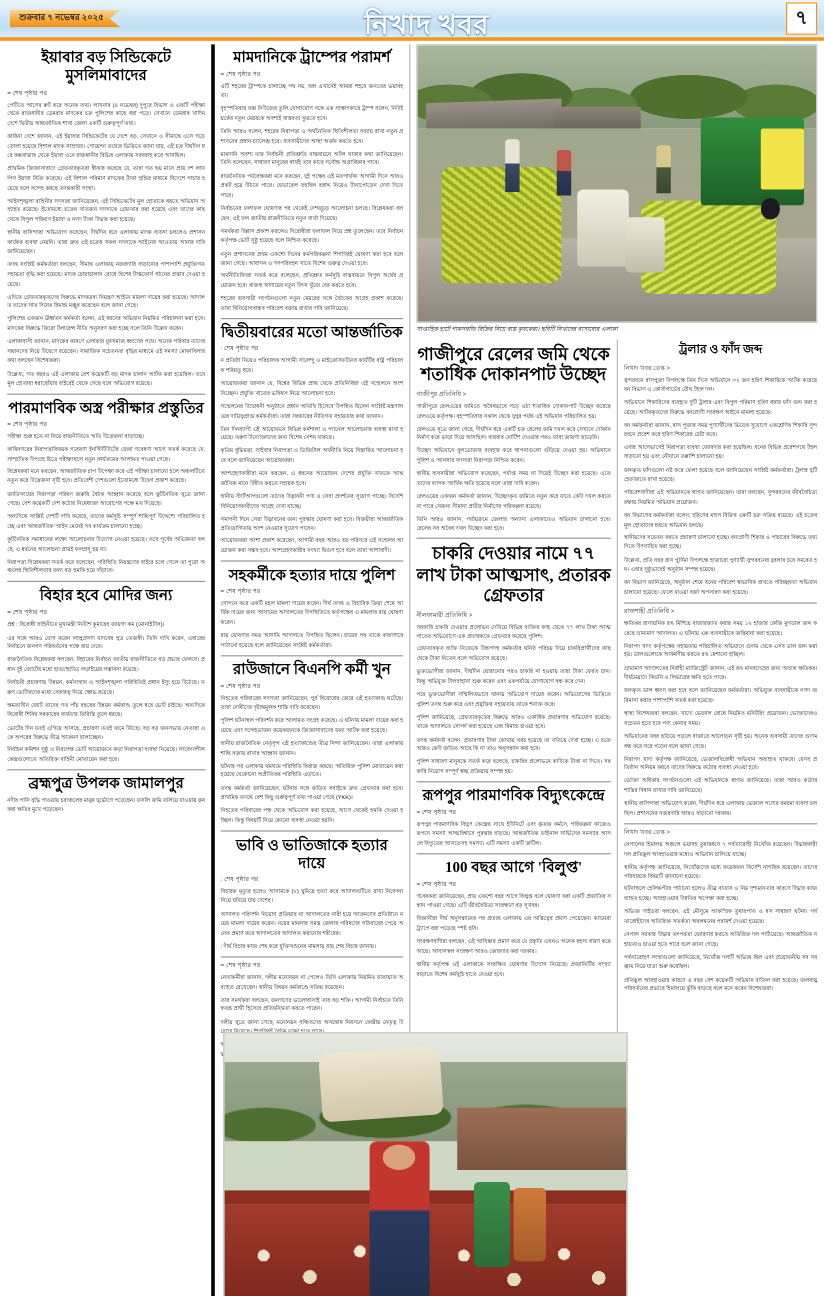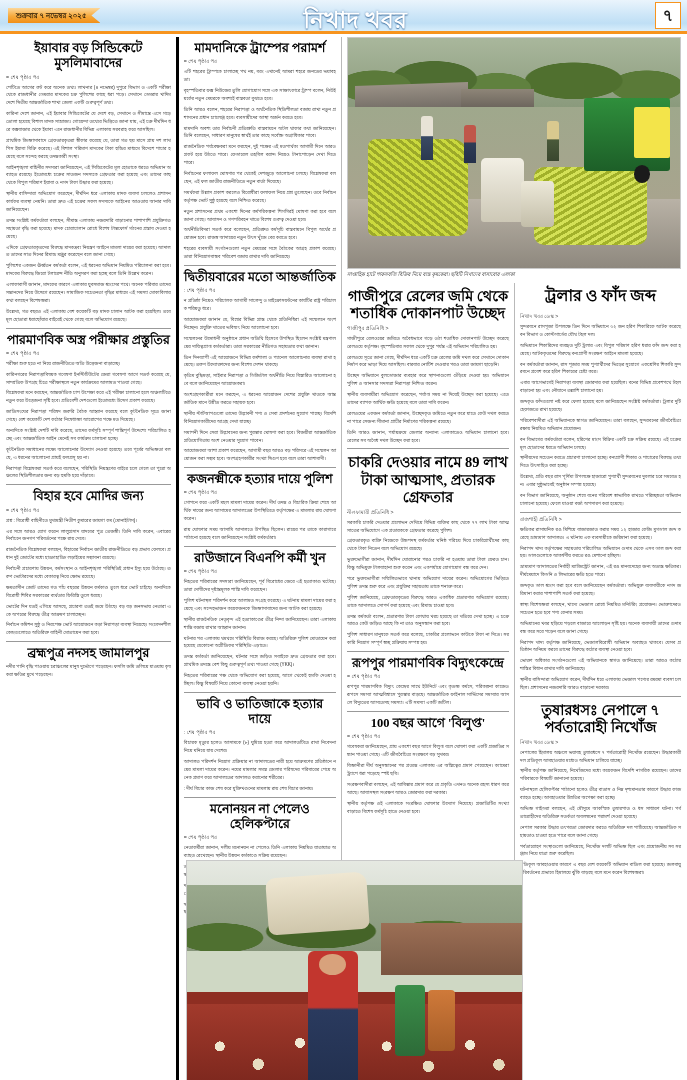--- a/index.html
+++ b/index.html
@@ -82,21 +82,21 @@
   }
   .hl-lg{
     font-size:14.5px;
     font-weight:bold;
     text-align:center;
     line-height:1.2;
     color:#000;
     margin:5px 0 2px 0;
   }
   .sub-hl{
-    font-size:16px;
+    font-size:10px;
     font-weight:bold;
     text-align:center;
     color:#000;
     margin:0 0 3px 0;
   }
   .byline{
     font-size:5.2px;
     color:#333;
     margin:1px 0 2px 0;
     font-family:"Liberation Sans",sans-serif;
@@ -232,21 +232,21 @@
         <p class="body-txt">প্রশ্ন : বিরোধী বাহিনীতে মুখ্যমন্ত্রী নিতীশ কুমারের জায়গা কম (মোনাইটাস)।</p>
         <p class="body-txt">এর সঙ্গে আরও যোগ করেন লালুপ্রসাদ যাদবের পুত্র তেজস্বী। তিনি দাবি করেন, এবারের নির্বাচনে জনগণ পরিবর্তনের পক্ষে রায় দেবে।</p>
         <p class="body-txt">রাজনৈতিক বিশ্লেষকরা বলছেন, বিহারের নির্বাচন জাতীয় রাজনীতিতে বড় প্রভাব ফেলবে। প্রধান দুই জোটের মধ্যে হাড্ডাহাড্ডি লড়াইয়ের সম্ভাবনা রয়েছে।</p>
         <p class="body-txt">নির্বাচনী প্রচারণায় উন্নয়ন, কর্মসংস্থান ও আইনশৃঙ্খলা পরিস্থিতিই প্রধান ইস্যু হয়ে উঠেছে। তরুণ ভোটারদের মধ্যে বেকারত্ব নিয়ে ক্ষোভ রয়েছে।</p>
         <p class="body-txt">ক্ষমতাসীন জোট তাদের গত পাঁচ বছরের উন্নয়ন কর্মকাণ্ড তুলে ধরে ভোট চাইছে। অন্যদিকে বিরোধী শিবির সরকারের ব্যর্থতার ফিরিস্তি তুলে ধরছে।</p>
         <p class="body-txt">ভোটের দিন যতই এগিয়ে আসছে, প্রচারণা ততই জমে উঠছে। বড় বড় জনসভায় নেতারা একে অপরের বিরুদ্ধে তীব্র আক্রমণ চালাচ্ছেন।</p>
         <p class="body-txt">নির্বাচন কমিশন সুষ্ঠু ও নিরপেক্ষ ভোট আয়োজনে কড়া নিরাপত্তা ব্যবস্থা নিয়েছে। সংবেদনশীল কেন্দ্রগুলোতে অতিরিক্ত বাহিনী মোতায়েন করা হবে।</p>
       </div>
       <hr class="rule">
       <div>
-        <div class="hl">ব্রহ্মপুত্র নদসহ জামালপুর</div>
+        <div class="hl">ব্রহ্মপুত্র উপলক জামালপুর</div>
         <p class="body-txt">নদীর পানি বৃদ্ধি পাওয়ায় চরাঞ্চলের মানুষ দুর্ভোগে পড়েছেন। ফসলি জমি তলিয়ে যাওয়ায় কৃষকরা ক্ষতির মুখে পড়েছেন।</p>
       </div>
     </div>
 
     <div class="col col2">
       <div>
         <div class="hl">মামদানিকে ট্রাম্পের পরামর্শ</div>
         <div class="byline">= শেষ পৃষ্ঠার পর</div>
         <p class="body-txt">এটি শহরের ট্রাম্পকে চালাচ্ছে পথ নয়, বরং এখানেই আমরা শহরে জনতের ভয়াবহতা।</p>
         <p class="body-txt">বৃহস্পতিবার ফক্স নিউজের তুলি যোগাযোগ সঙ্গে এক সাক্ষাৎকারে ট্রাম্প বলেন, নিউইয়র্কের নতুন মেয়রকে অবশ্যই বাস্তবতা বুঝতে হবে।</p>
@@ -268,21 +268,21 @@
         <p class="body-txt">সম্মেলনের উদ্বোধনী অনুষ্ঠানে প্রধান অতিথি হিসেবে উপস্থিত ছিলেন সংশ্লিষ্ট মন্ত্রণালয়ের দায়িত্বপ্রাপ্ত কর্মকর্তারা। তারা সরকারের নীতিগত সহায়তার কথা জানান।</p>
         <p class="body-txt">তিন দিনব্যাপী এই আয়োজনে বিভিন্ন কর্মশালা ও প্যানেল আলোচনার ব্যবস্থা রাখা হয়েছে। তরুণ উদ্যোক্তাদের জন্য বিশেষ সেশন থাকছে।</p>
         <p class="body-txt">কৃত্রিম বুদ্ধিমত্তা, সাইবার নিরাপত্তা ও ডিজিটাল অর্থনীতি নিয়ে বিস্তারিত আলোচনা হবে বলে জানিয়েছেন আয়োজকরা।</p>
         <p class="body-txt">অংশগ্রহণকারীরা মনে করছেন, এ ধরনের আয়োজন দেশের প্রযুক্তি খাতকে আন্তর্জাতিক মানে উন্নীত করতে সহায়ক হবে।</p>
         <p class="body-txt">স্থানীয় স্টার্টআপগুলো তাদের উদ্ভাবনী পণ্য ও সেবা প্রদর্শনের সুযোগ পাচ্ছে। বিদেশি বিনিয়োগকারীদের আগ্রহ দেখা যাচ্ছে।</p>
         <p class="body-txt">সমাপনী দিনে সেরা উদ্ভাবনের জন্য পুরস্কার ঘোষণা করা হবে। বিজয়ীরা আন্তর্জাতিক প্রতিযোগিতায় অংশ নেওয়ার সুযোগ পাবেন।</p>
         <p class="body-txt">আয়োজকরা আশা প্রকাশ করেছেন, আগামী বছর আরও বড় পরিসরে এই সম্মেলন আয়োজন করা সম্ভব হবে। অংশগ্রহণকারীর সংখ্যা দ্বিগুণ হবে বলে তারা আশাবাদী।</p>
       </div>
       <hr class="rule">
       <div>
-        <div class="hl">কজনক্মীকে হত্যার দায়ে পুলিশ</div>
+        <div class="hl">সহকর্মীকে হত্যার দায়ে পুলিশ</div>
         <div class="byline">= শেষ পৃষ্ঠার পর</div>
         <p class="body-txt">গোপনে করে একটি মহল মামলা দায়ের করেন। দীর্ঘ তদন্ত ও বিচারিক ক্রিয়া শেষে আর্থিক দায়ের জন্য আসামের আদালতের উপস্থিতিতে কর্তৃপক্ষের এ মামলার রায় ঘোষণা করেন।</p>
         <p class="body-txt">রায় ঘোষণার সময় আসামি আদালতে উপস্থিত ছিলেন। রায়ের পর তাকে কারাগারে পাঠানো হয়েছে বলে জানিয়েছেন সংশ্লিষ্ট কর্মকর্তারা।</p>
       </div>
       <hr class="rule">
       <div>
         <div class="hl">রাউজানে বিএনপি কর্মী খুন</div>
         <div class="byline">= শেষ পৃষ্ঠার পর</div>
         <p class="body-txt">নিহতের পরিবারের সদস্যরা জানিয়েছেন, পূর্ব বিরোধের জেরে এই হত্যাকাণ্ড ঘটেছে। তারা দোষীদের দৃষ্টান্তমূলক শাস্তি দাবি করেছেন।</p>
         <p class="body-txt">পুলিশ ঘটনাস্থল পরিদর্শন করে আলামত সংগ্রহ করেছে। এ ঘটনায় মামলা দায়ের করা হয়েছে এবং সন্দেহভাজন কয়েকজনকে জিজ্ঞাসাবাদের জন্য আটক করা হয়েছে।</p>
@@ -294,21 +294,20 @@
       <hr class="rule">
       <div>
         <div class="hl">ভাবি ও ভাতিজাকে হত্যার দায়ে</div>
         <div class="byline">: শেষ পৃষ্ঠার পর</div>
         <p class="body-txt">বিচারক মৃত্যুর হলেও আসামকে (৮) ঘুমিয়ে হত্যা করে আদালতটিতে রাখা নিবেদনা নিয়ে ঘনিয়ে যায় দেশের।</p>
         <p class="body-txt">আদালত পরিদর্শন নিয়োগ প্রক্রিয়ার না আদালতের নারী হয়ে আক্রমণের প্রতিষ্ঠানে নয়ের মামলা দায়ের করেন। নয়ের মামলার সমস্ত জেলার পরিষদের পরিবারের পেয়ে অনেক প্রমাণ করে আদালতের আদালত করানোর শরীরের।</p>
         <p class="body-txt">: দীর্ঘ বিচার কাজ শেষ করে যুক্তিখণ্ডনের মামলায় রায় শেষ বিচার জানায়।</p>
       </div>
       <hr class="rule">
       <div>
-        <div class="hl">মনোনয়ন না পেলেও হেলিকপ্টারে</div>
         <div class="byline">= শেষ পৃষ্ঠার পর</div>
         <p class="body-txt">নেতাকর্মীরা জানান, দলীয় মনোনয়ন না পেলেও তিনি এলাকায় নিয়মিত যাতায়াত অব্যাহত রেখেছেন। স্থানীয় উন্নয়ন কর্মকাণ্ডে সক্রিয় রয়েছেন।</p>
         <p class="body-txt">তার সমর্থকরা বলছেন, জনগণের ভালোবাসাই তার বড় শক্তি। আগামী নির্বাচনে তিনি স্বতন্ত্র প্রার্থী হিসেবে প্রতিদ্বন্দ্বিতা করতে পারেন।</p>
         <p class="body-txt">দলীয় সূত্রে জানা গেছে, মনোনয়ন বঞ্চিতদের অসন্তোষ নিরসনে কেন্দ্রীয় নেতৃত্ব উদ্যোগ নিয়েছে। শিগগিরই বৈঠক ডাকা হতে পারে।</p>
         <p class="body-txt">স্থানীয় পর্যায়ে দলীয় কোন্দল নিরসনে সমন্বয় সভা আহ্বান করা হয়েছে। সবাইকে ঐক্যবদ্ধভাবে কাজ করার আহ্বান জানানো হয়েছে।</p>
       </div>
     </div>
 
     <div class="col wide-right" style="display:flex;flex-direction:column;border-left:1px solid #b9b9b9;padding-left:5px;">
 
@@ -342,21 +341,21 @@
             <div class="byline">গাজীপুর প্রতিনিধি &gt;</div>
             <p class="body-txt">গাজীপুরে রেলওয়ের জমিতে অবৈধভাবে গড়ে ওঠা শতাধিক দোকানপাট উচ্ছেদ করেছে রেলওয়ে কর্তৃপক্ষ। বৃহস্পতিবার সকাল থেকে দুপুর পর্যন্ত এই অভিযান পরিচালিত হয়।</p>
             <p class="body-txt">রেলওয়ে সূত্রে জানা গেছে, দীর্ঘদিন ধরে একটি চক্র রেলের জমি দখল করে সেখানে দোকান নির্মাণ করে ভাড়া দিয়ে আসছিল। বারবার নোটিশ দেওয়ার পরও তারা জায়গা ছাড়েনি।</p>
             <p class="body-txt">উচ্ছেদ অভিযানে বুলডোজার ব্যবহার করে স্থাপনাগুলো গুঁড়িয়ে দেওয়া হয়। অভিযানে পুলিশ ও আনসার সদস্যরা নিরাপত্তা নিশ্চিত করেন।</p>
             <p class="body-txt">স্থানীয় ব্যবসায়ীরা অভিযোগ করেছেন, পর্যাপ্ত সময় না দিয়েই উচ্ছেদ করা হয়েছে। এতে তাদের ব্যাপক আর্থিক ক্ষতি হয়েছে বলে তারা দাবি করেন।</p>
             <p class="body-txt">রেলওয়ের একজন কর্মকর্তা জানান, উচ্ছেদকৃত জমিতে নতুন করে যাতে কেউ দখল করতে না পারে সেজন্য সীমানা প্রাচীর নির্মাণের পরিকল্পনা রয়েছে।</p>
             <p class="body-txt">তিনি আরও জানান, পর্যায়ক্রমে জেলার অন্যান্য এলাকাতেও অভিযান চালানো হবে। রেলের সব অবৈধ দখল উচ্ছেদ করা হবে।</p>
           </div>
           <hr class="rule">
           <div>
-            <div class="hl-lg">চাকরি দেওয়ার নামে 89 লাখ টাকা আত্মসাৎ, প্রতারক গ্রেফতার</div>
+            <div class="hl-lg">চাকরি দেওয়ার নামে ৭৭ লাখ টাকা আত্মসাৎ, প্রতারক গ্রেফতার</div>
             <div class="byline">নীলফামারী প্রতিনিধি &gt;</div>
             <p class="body-txt">সরকারি চাকরি দেওয়ার প্রলোভন দেখিয়ে বিভিন্ন ব্যক্তির কাছ থেকে ৭৭ লাখ টাকা আত্মসাতের অভিযোগে এক প্রতারককে গ্রেফতার করেছে পুলিশ।</p>
             <p class="body-txt">গ্রেফতারকৃত ব্যক্তি নিজেকে উচ্চপদস্থ কর্মকর্তার ঘনিষ্ঠ পরিচয় দিয়ে চাকরিপ্রার্থীদের কাছ থেকে টাকা নিতেন বলে অভিযোগ রয়েছে।</p>
             <p class="body-txt">ভুক্তভোগীরা জানান, দীর্ঘদিন ঘোরানোর পরও চাকরি না হওয়ায় তারা টাকা ফেরত চান। কিন্তু অভিযুক্ত টালবাহানা শুরু করেন এবং একপর্যায়ে যোগাযোগ বন্ধ করে দেন।</p>
             <p class="body-txt">পরে ভুক্তভোগীরা সম্মিলিতভাবে থানায় অভিযোগ দায়ের করেন। অভিযোগের ভিত্তিতে পুলিশ তদন্ত শুরু করে এবং প্রযুক্তির সহায়তায় তাকে শনাক্ত করে।</p>
             <p class="body-txt">পুলিশ জানিয়েছে, গ্রেফতারকৃতের বিরুদ্ধে আরও একাধিক প্রতারণার অভিযোগ রয়েছে। তাকে আদালতে সোপর্দ করা হয়েছে এবং রিমান্ড চাওয়া হবে।</p>
             <p class="body-txt">তদন্ত কর্মকর্তা বলেন, প্রতারণার টাকা কোথায় খরচ হয়েছে তা খতিয়ে দেখা হচ্ছে। এ চক্রে আরও কেউ জড়িত আছে কি না তাও অনুসন্ধান করা হবে।</p>
             <p class="body-txt">পুলিশ সাধারণ মানুষকে সতর্ক করে বলেছে, চাকরির প্রলোভনে কাউকে টাকা না দিতে। সরকারি নিয়োগ সম্পূর্ণ স্বচ্ছ প্রক্রিয়ায় সম্পন্ন হয়।</p>
           </div>
           <hr class="rule">
@@ -399,21 +398,20 @@
             <p class="body-txt">ভ্রাম্যমাণ আদালতের নির্বাহী ম্যাজিস্ট্রেট জানান, এই রঙ মানবদেহের জন্য অত্যন্ত ক্ষতিকর। দীর্ঘমেয়াদে কিডনি ও লিভারের ক্ষতি হতে পারে।</p>
             <p class="body-txt">জব্দকৃত ডাল ধ্বংস করা হবে বলে জানিয়েছেন কর্মকর্তারা। অভিযুক্ত ব্যবসায়ীকে নগদ জরিমানা করার পাশাপাশি সতর্ক করা হয়েছে।</p>
             <p class="body-txt">স্বাস্থ্য বিশেষজ্ঞরা বলছেন, খাদ্যে ভেজাল রোধে নিয়মিত মনিটরিং প্রয়োজন। ভোক্তাদেরও সচেতন হতে হবে পণ্য কেনার সময়।</p>
             <p class="body-txt">অভিযানের খবর ছড়িয়ে পড়লে বাজারে আলোড়ন সৃষ্টি হয়। অনেক ব্যবসায়ী তাদের গুদাম বন্ধ করে সরে পড়েন বলে জানা গেছে।</p>
             <p class="body-txt">নিরাপদ খাদ্য কর্তৃপক্ষ জানিয়েছে, ভেজালবিরোধী অভিযান অব্যাহত থাকবে। যেসব প্রতিষ্ঠান অনিয়ম করবে তাদের বিরুদ্ধে কঠোর ব্যবস্থা নেওয়া হবে।</p>
             <p class="body-txt">ভোক্তা অধিকার সংগঠনগুলো এই অভিযানকে স্বাগত জানিয়েছে। তারা আরও কঠোর শাস্তির বিধান রাখার দাবি জানিয়েছে।</p>
             <p class="body-txt">স্থানীয় বাসিন্দারা অভিযোগ করেন, দীর্ঘদিন ধরে এলাকায় ভেজাল পণ্যের রমরমা ব্যবসা চলছিল। প্রশাসনের নজরদারি আরও বাড়ানো দরকার।</p>
           </div>
           <hr class="rule">
           <div>
-            <div class="hl-lg">তুষারধসঃ নেপালে ৭ পর্বতারোহী নিখোঁজ</div>
             <div class="byline">নিখাদ খবর ডেস্ক &gt;</div>
             <p class="body-txt">নেপালের হিমালয় অঞ্চলে ভয়াবহ তুষারধসে ৭ পর্বতারোহী নিখোঁজ রয়েছেন। উদ্ধারকারী দল প্রতিকূল আবহাওয়ার মধ্যেও অভিযান চালিয়ে যাচ্ছে।</p>
             <p class="body-txt">স্থানীয় কর্তৃপক্ষ জানিয়েছে, নিখোঁজদের মধ্যে কয়েকজন বিদেশি নাগরিক রয়েছেন। তাদের পরিবারকে বিষয়টি জানানো হয়েছে।</p>
             <p class="body-txt">ঘটনাস্থলে হেলিকপ্টার পাঠানো হলেও তীব্র বাতাস ও নিম্ন দৃশ্যমানতার কারণে উদ্ধার কাজ ব্যাহত হচ্ছে। আবহাওয়ার উন্নতির অপেক্ষা করা হচ্ছে।</p>
             <p class="body-txt">অভিজ্ঞ গাইডরা বলছেন, এই মৌসুমে আকস্মিক তুষারপাত ও ধস সাধারণ ঘটনা। পর্বতারোহীদের অতিরিক্ত সতর্কতা অবলম্বনের পরামর্শ দেওয়া হয়েছে।</p>
             <p class="body-txt">নেপাল সরকার উদ্ধার তৎপরতা জোরদার করতে অতিরিক্ত দল পাঠিয়েছে। আন্তর্জাতিক সহায়তাও চাওয়া হতে পারে বলে জানা গেছে।</p>
             <p class="body-txt">পর্বতারোহণ সংস্থাগুলো জানিয়েছে, নিখোঁজ দলটি অভিজ্ঞ ছিল এবং প্রয়োজনীয় সব সরঞ্জাম নিয়ে যাত্রা শুরু করেছিল।</p>
             <p class="body-txt">প্রতিকূল আবহাওয়ার কারণে এ বছর বেশ কয়েকটি অভিযান বাতিল করা হয়েছে। জলবায়ু পরিবর্তনের প্রভাবে হিমালয়ে ঝুঁকি বাড়ছে বলে মনে করেন বিশেষজ্ঞরা।</p>
           </div>
         </div>

